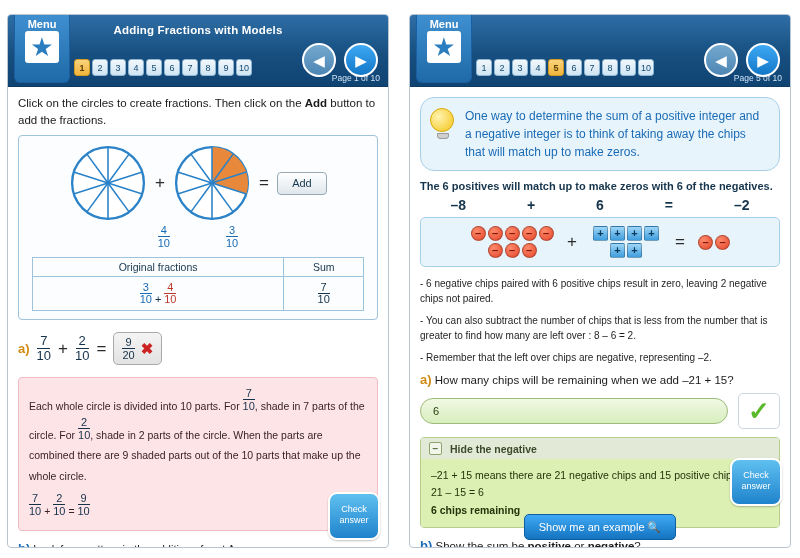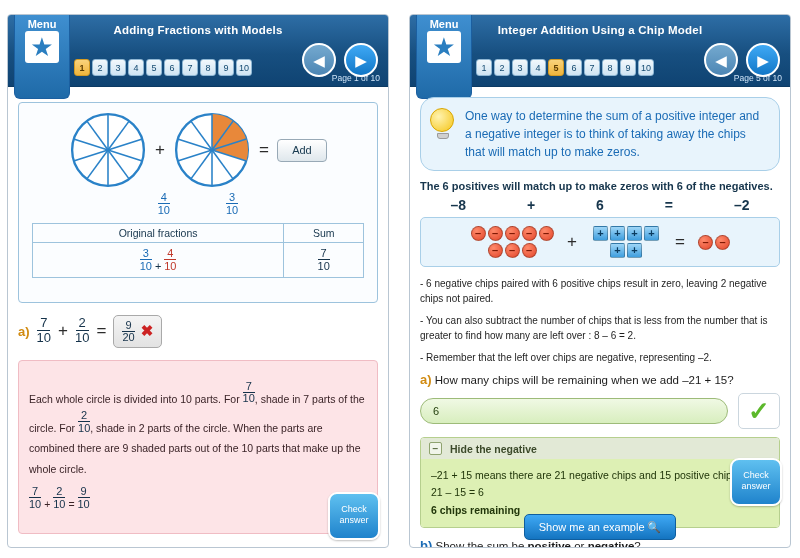--- a/index.html
+++ b/index.html
@@ -42,21 +42,21 @@
     left: 70px; right: 70px; top: 9px;
     text-align: center;
     color: #ffffff;
     font-size: 11.5px;
     font-weight: bold;
     letter-spacing: .2px;
   }
   .menu-tab {
     position: absolute;
     left: 6px; top: 0;
-    width: 56px; height: 84px;
+    width: 56px; height: 68px;
     background: linear-gradient(#3f8fd0, #1f6aa8);
     border: 1px solid #1b5fa0;
     border-top: none;
     border-radius: 0 0 6px 6px;
     color: #fff;
     text-align: center;
   }
   .menu-tab .mlabel {
     display: block;
     font-size: 11px;
@@ -162,21 +162,21 @@
     display: inline-block;
     text-align: center;
     color: #1a6bb5;
     font-size: 11px;
     line-height: 1.15;
   }
   .frac .num { border-bottom: 1px solid currentColor; padding: 0 3px; }
   .frac.dark { color: #15324a; }
   .frac.red { color: #c0392b; }
   table.sumtab {
-    margin: 7px auto 18px;
+    margin: 7px auto 2px;
     border-collapse: collapse;
     width: 96%;
     font-size: 10.5px;
   }
   table.sumtab td, table.sumtab th {
     border: 1px solid #9dc3dd;
     text-align: center;
     padding: 3px 2px;
     font-weight: normal;
     color: #16354c;
@@ -196,21 +196,21 @@
     padding: 3px 8px;
   }
   .xmark { color: #cc2222; font-size: 15px; font-weight: bold; }
 
   
   .pink {
     margin-top: 12px;
     background: #fde4e7;
     border: 1px solid #f0bcc4;
     border-radius: 4px;
-    padding: 19px 10px;
+    padding: 9px 10px;
     font-size: 10.5px;
     line-height: 1.95;
     color: #3a2327;
   }
   .pink .eq { margin-top: 6px; }
 
   
   .partb { margin-top: 10px; font-size: 11px; }
 
   .checkbtn {
@@ -393,20 +393,23 @@
         <div class="pg plain">9</div>
         <div class="pg plain">10</div>
       </div>
       <div class="pageof">Page 1 of 10</div>
       <div class="navbtn prev">◀</div>
       <div class="navbtn next">▶</div>
     </div>
 
     <div class="body">
 
+      <div class="instr">
+        <span>Click on the circles to create fractions. Then click on the </span><b>Add</b><span> button to add the fractions.</span>
+      </div>
 
       <div class="modelbox">
         <div class="circrow">
           <svg width="78" height="78" viewBox="0 0 100 100">
             <circle cx="50" cy="50" r="46" fill="#ffffff" stroke="#2a82c8" stroke-width="3"></circle>
             <g stroke="#2a82c8" stroke-width="2">
               <line x1="50" y1="50" x2="50" y2="4"></line>
               <line x1="50" y1="50" x2="77" y2="13"></line>
               <line x1="50" y1="50" x2="94" y2="36"></line>
               <line x1="50" y1="50" x2="94" y2="64"></line>
@@ -528,21 +531,20 @@
     </div>
   </div>
 
   <div class="panel right">
 
     <div class="hdr">
       <div class="menu-tab">
         <span class="mlabel">Menu</span>
         <span class="star">★</span>
       </div>
-      <div class="hdr-title">Integer Addition Using a Chip Model</div>
       <div class="pager">
         <div class="pg plain">1</div>
         <div class="pg plain">2</div>
         <div class="pg plain">3</div>
         <div class="pg plain">4</div>
         <div class="pg active">5</div>
         <div class="pg plain">6</div>
         <div class="pg plain">7</div>
         <div class="pg plain">8</div>
         <div class="pg plain">9</div>

